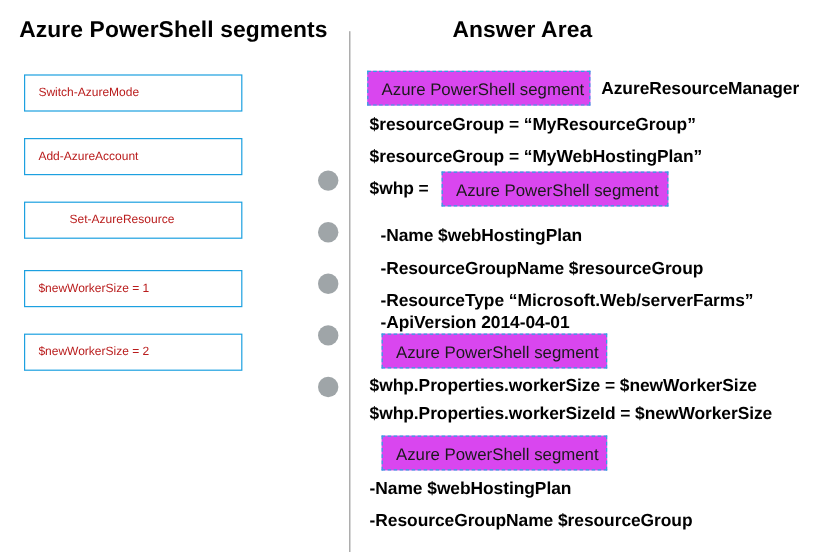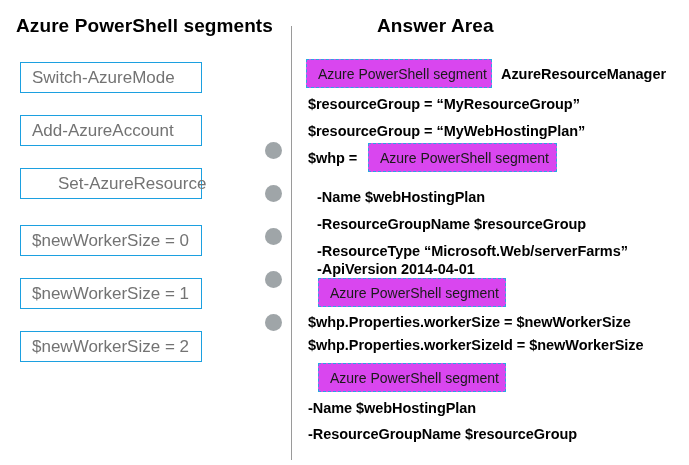--- a/index.html
+++ b/index.html
@@ -48,22 +48,22 @@
   }
   .segment-box {
     box-sizing: border-box;
     width: 182px;
     height: 31px;
     border: 1.6px solid #1CA0E0;
     background: #ffffff;
     display: flex;
     align-items: center;
     padding-left: 11px;
-    font-size: 17px;
-    color: #737373;
+    font-size: 10px;
+    color: #b91c1c;
     white-space: nowrap;
   }
   .segment-box.gap-sm { margin-bottom: 22px; }
   .segment-box.gap-lg { margin-bottom: 26px; padding-left: 37px; }
 
   
   .handle-dot {
     position: absolute;
     width: 17px;
     height: 17px;
@@ -100,23 +100,20 @@
 
 <div id="segment-list">
   <div class="segment-box gap-sm">
     <span>Switch-AzureMode</span>
   </div>
   <div class="segment-box gap-sm">
     <span>Add-AzureAccount</span>
   </div>
   <div class="segment-box gap-lg">
     <span>Set-AzureResource</span>
-  </div>
-  <div class="segment-box gap-sm">
-    <span>$newWorkerSize = 0</span>
   </div>
   <div class="segment-box gap-sm">
     <span>$newWorkerSize = 1</span>
   </div>
   <div class="segment-box">
     <span>$newWorkerSize = 2</span>
   </div>
 </div>
 
 <div class="handle-dot" style="left:265px; top:142px;"></div>

